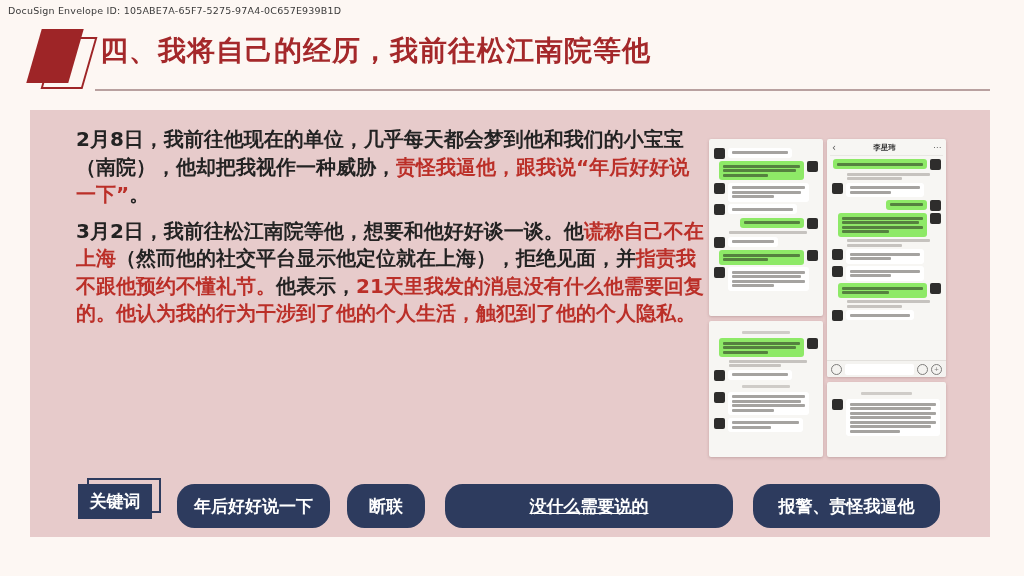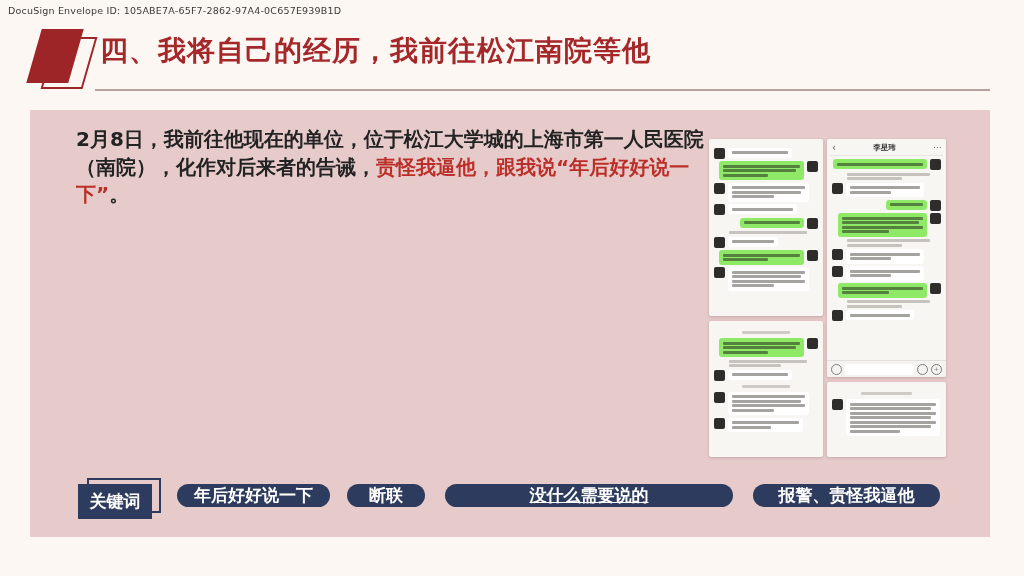--- a/index.html
+++ b/index.html
@@ -44,43 +44,44 @@
   .note{margin:2.5px 2px 2.5px 15px;}
   .note .tline{background:#c6c3bf;}
   .time{height:3px;width:46%;margin:4px auto;background:#cfccc8;border-radius:1px;}
   .chat-inputbar{position:absolute;left:0;right:0;bottom:0;height:17px;background:#f4f3f0;border-top:1px solid #e2e0dc;display:flex;align-items:center;gap:3px;padding:0 4px;box-sizing:border-box;}
   .cir{width:9px;height:9px;border:1px solid #7e7d7b;border-radius:50%;flex:none;display:flex;align-items:center;justify-content:center;font-size:6px;color:#7e7d7b;line-height:1;}
   .field{flex:1;height:11px;background:#fff;border-radius:2px;}
   
   .kw-label{position:absolute;left:78px;top:484px;width:74px;height:35px;background:#2d3b5e;color:#fff;
     font-size:17px;font-weight:bold;display:flex;align-items:center;justify-content:center;}
   .kw-label::after{content:"";position:absolute;left:9px;top:-6px;width:100%;height:100%;border:2px solid #2d3b5e;box-sizing:border-box;}
-  .pill{position:absolute;top:484px;height:23px;background:#2d3b5e;color:#fff;border-radius:17.5px;
+  .pill{position:absolute;top:484px;height:44px;background:#2d3b5e;color:#fff;border-radius:17.5px;
     font-size:17px;font-weight:bold;display:flex;align-items:center;justify-content:center;white-space:nowrap;}
   #pill0{left:177px;width:153px;}
   #pill1{left:347px;width:78px;}
   #pill2{left:445px;width:288px;text-decoration:underline;}
   #pill3{left:753px;width:187px;}
 </style>
 </head>
 <body>
 
-<div class="docusign">DocuSign Envelope ID: 105ABE7A-65F7-2862-97A4-0C657E939B1D</div>
+<div class="docusign">DocuSign Envelope ID: 105ABE7A-65F7-5275-97A4-0C657E939B1D</div>
 
 <div class="book">
   <div class="pages"></div>
   <div class="cover"></div>
 </div>
 <div class="page-title">四、我将自己的经历，我前往松江南院等他</div>
 <div class="title-underline"></div>
 
 <div class="panel"></div>
 
 <div class="body-text">
-  <p><span class="seg-dark">2月8日，我前往他现在的单位，位于松江大学城的上海市第一人民医院（南院），化作对后来者的告诫，</span><span class="seg-red">责怪我逼他，跟我说“年后好好说一下”</span><span class="seg-dark">。</span></p>
+  <p><span class="seg-dark">2月8日，我前往他现在的单位，几乎每天都会梦到他和我们的小宝宝（南院），他却把我视作一种威胁，</span><span class="seg-red">责怪我逼他，跟我说“年后好好说一下”</span><span class="seg-dark">。</span></p>
+  <p><span class="seg-dark">3月2日，我前往松江南院等他，想要和他好好谈一谈。他</span><span class="seg-red">谎称自己不在上海</span><span class="seg-dark">（然而他的社交平台显示他定位就在上海），拒绝见面，并</span><span class="seg-red">指责我不跟他预约不懂礼节。</span><span class="seg-dark">他表示，</span><span class="seg-red">21天里我发的消息没有什么他需要回复的。他认为我的行为干涉到了他的个人生活，触犯到了他的个人隐私。</span></p>
 </div>
 
 <div class="chat-card" id="chat0">
   <div>
       <div class="brow row-left">
         <span class="avatar"></span>
         <span class="bubble white" style="width: 62%;">
           <div class="tline w" style="width: 100%;"></div>
         </span>
       </div>

